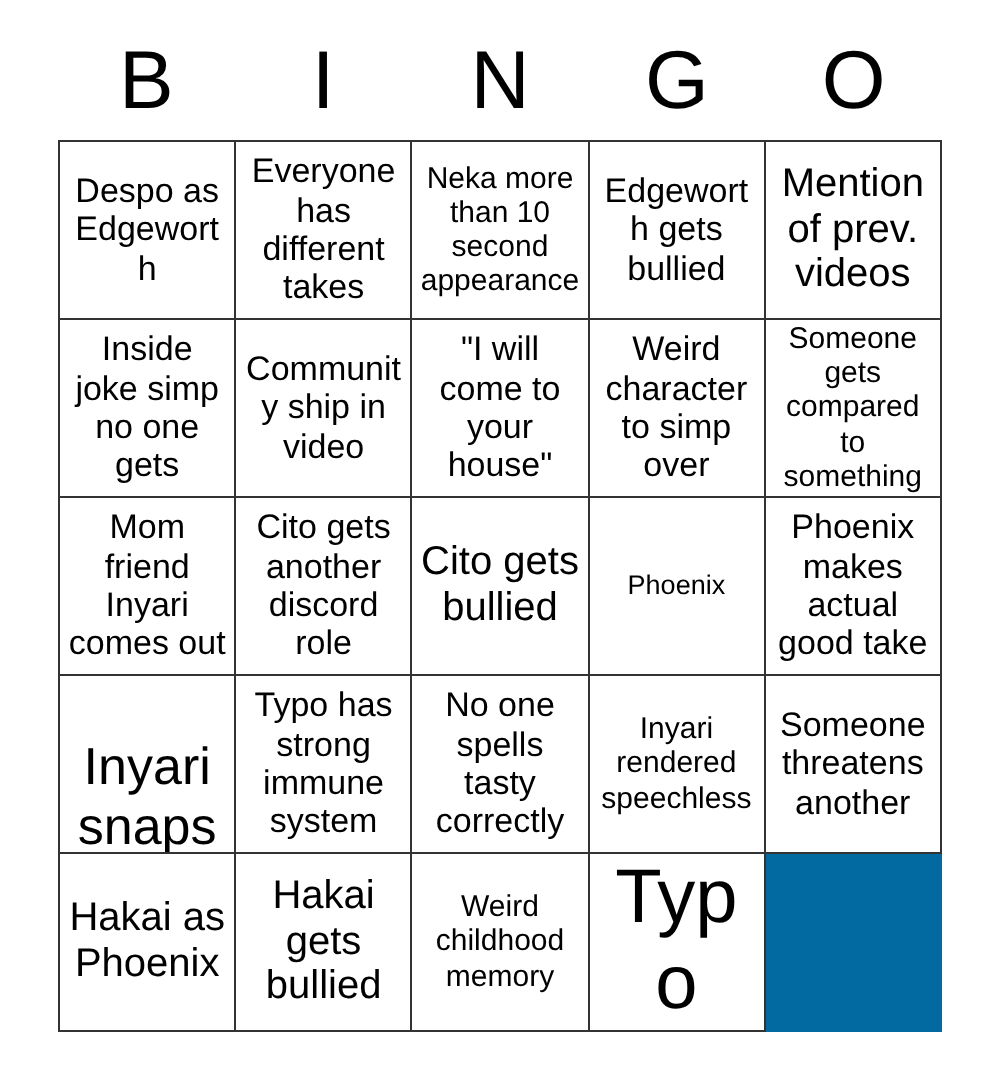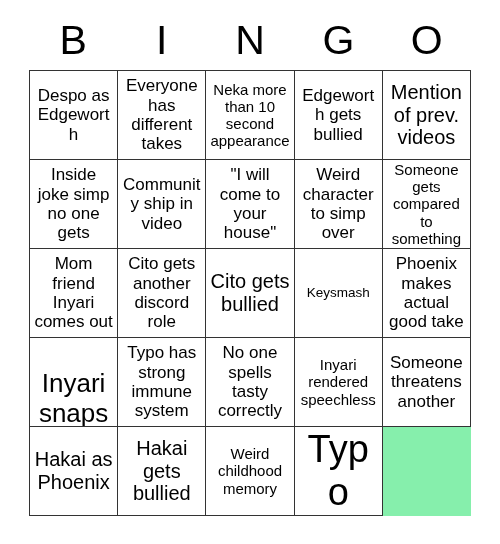--- a/index.html
+++ b/index.html
@@ -49,21 +49,21 @@
     left: 29px;
     top: 70px;
     width: 442px;
     height: 446px;
     display: grid;
     grid-template-columns: repeat(5, 1fr);
     grid-template-rows: repeat(5, 1fr);
     border-top: 1px solid #333333;
     border-left: 1px solid #333333;
     box-sizing: border-box;
-    background: #86efac;
+    background: #0369a1;
   }
   .bingo-cell {
     border-right: 1px solid #333333;
     border-bottom: 1px solid #333333;
     box-sizing: border-box;
     display: flex;
     align-items: center;
     justify-content: center;
     text-align: center;
     padding: 2px 3px;
@@ -135,21 +135,21 @@
     <div class="bingo-cell">
         <span class="cell-text fs-m">Mom friend Inyari comes out</span>
       </div>
     <div class="bingo-cell">
         <span class="cell-text fs-m">Cito gets another discord role</span>
       </div>
     <div class="bingo-cell">
         <span class="cell-text fs-l">Cito gets bullied</span>
       </div>
     <div class="bingo-cell">
-        <span class="cell-text fs-xs">Keysmash</span>
+        <span class="cell-text fs-xs">Phoenix</span>
       </div>
 
     <div class="bingo-cell">
         <span class="cell-text fs-m">Phoenix makes actual good take</span>
       </div>
     <div class="bingo-cell">
         <span class="cell-text fs-xl">Inyari snaps</span>
       </div>
     <div class="bingo-cell">
         <span class="cell-text fs-m">Typo has strong immune system</span>

